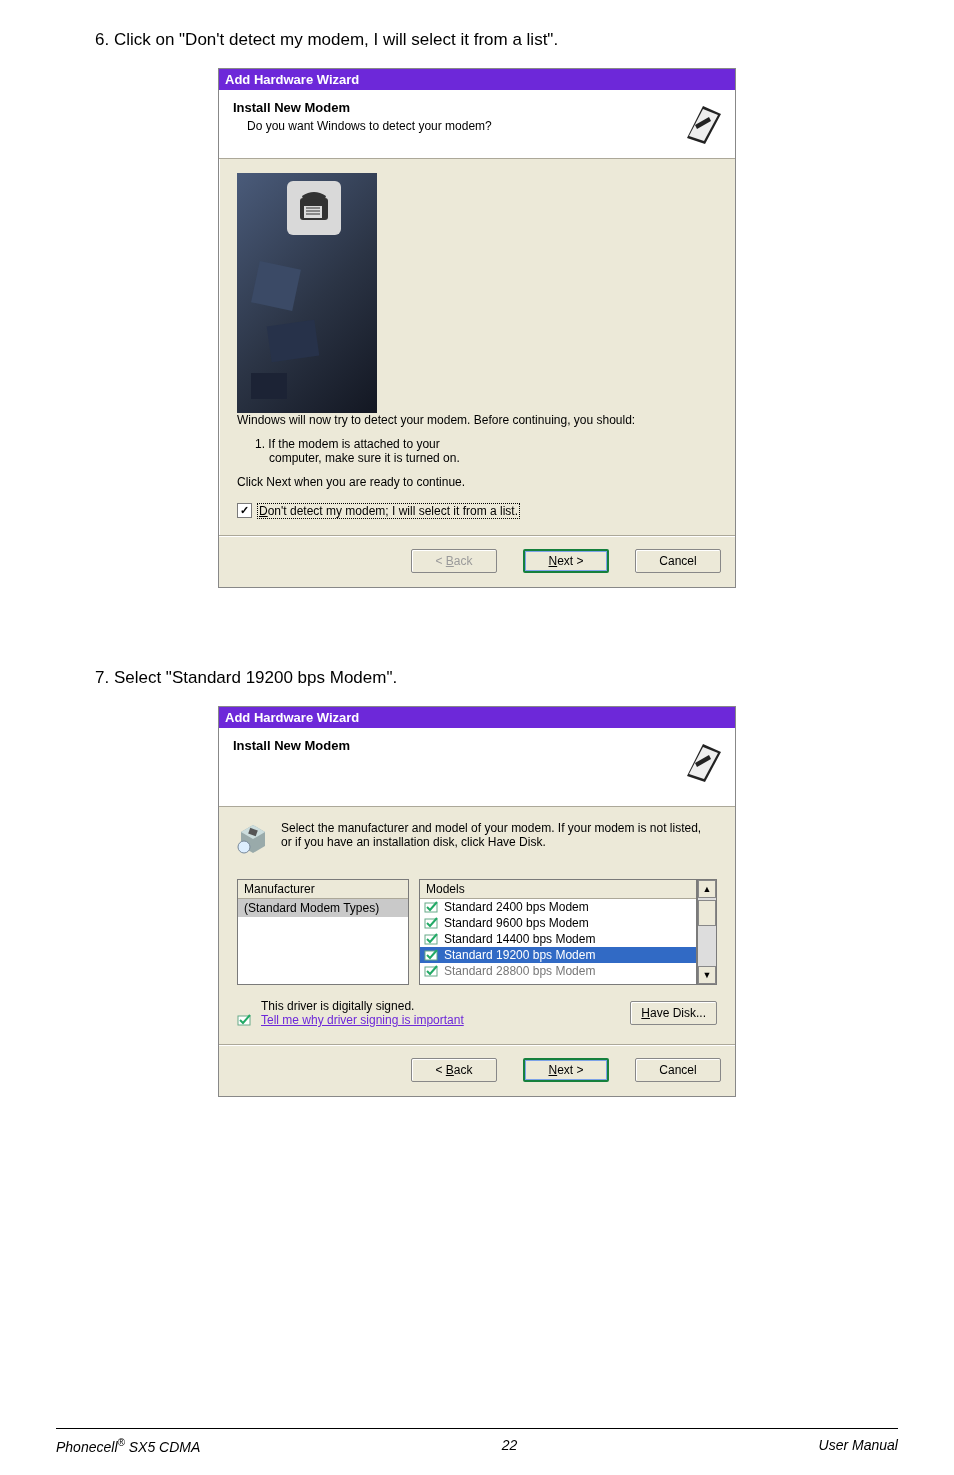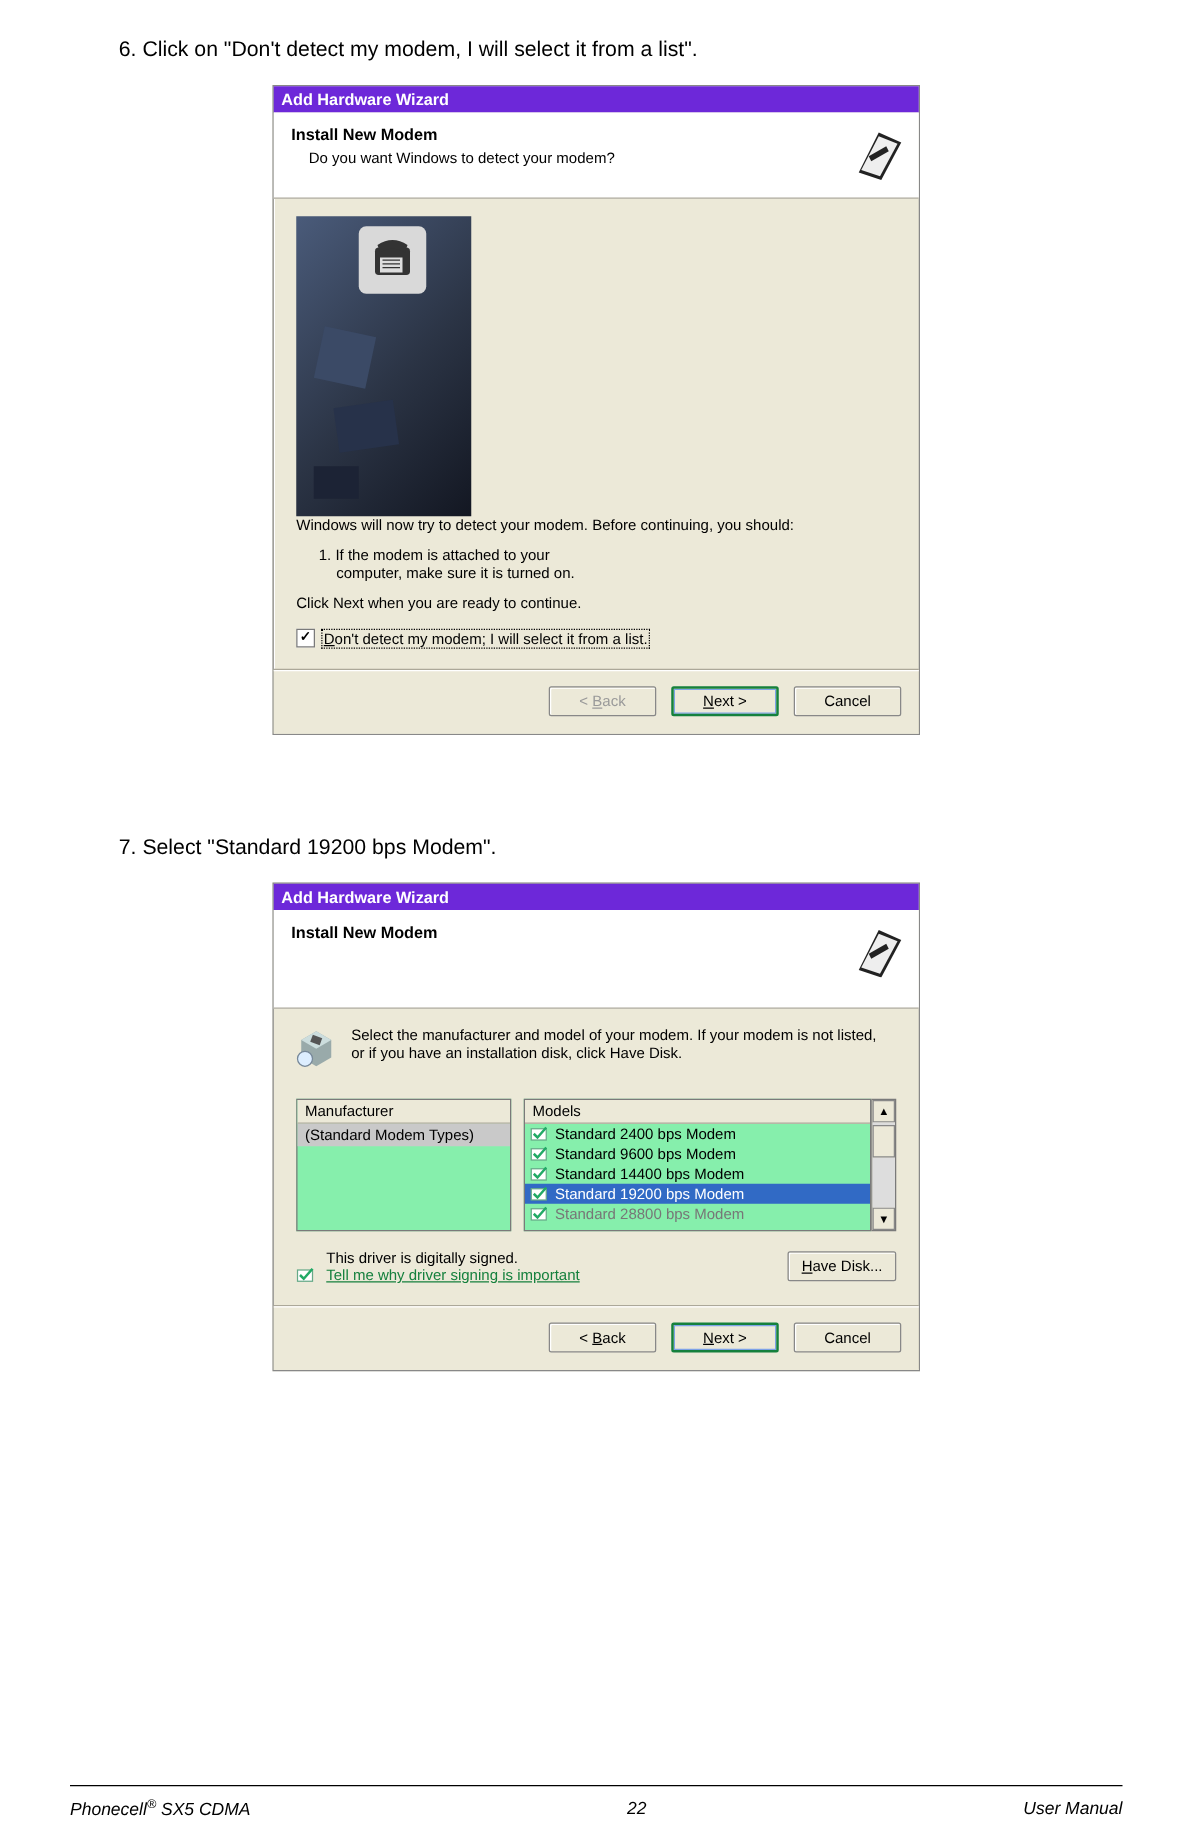--- a/index.html
+++ b/index.html
@@ -98,21 +98,21 @@
   .dotted-focus { outline: 1px dotted #000; padding: 0 1px; }
   .u { text-decoration: underline; }
 
   .btn-row {
     background: #ece9d8;
     border-top: 1px solid #fff;
     box-shadow: 0 -1px 0 #aca899;
     padding: 12px 14px 14px 0;
     display: flex;
     justify-content: flex-end;
-    gap: 12px;
+    gap: 26px;
   }
   .win-btn {
     min-width: 86px;
     height: 24px;
     font-size: 12px;
     background: #ece9d8;
     border: 1px solid #888;
     border-radius: 2px;
     box-shadow: 1px 1px 0 #fff inset;
     cursor: pointer;
@@ -135,21 +135,21 @@
     font-size: 12px;
   }
   .chip-icon { width: 36px; height: 36px; flex: 0 0 auto; margin-right: 10px; }
 
   .lists-row {
     display: flex;
     gap: 10px;
     padding: 0 18px 8px 18px;
   }
   .listbox {
-    background: #86efac;
+    background: #ffffff;
     border: 1px solid #7a7a7a;
     font-size: 12px;
   }
   .list-h {
     background: #ece9d8;
     border-bottom: 1px solid #aca899;
     padding: 2px 6px;
     font-size: 12px;
   }
   .mfr-box { width: 170px; }
@@ -188,21 +188,21 @@
     background: #ece9d8;
     border: 1px solid #888;
   }
 
   .signed-row {
     display: flex; align-items: center; justify-content: space-between;
     padding: 6px 18px 18px 18px;
     font-size: 12px;
   }
   .signed-left { display: flex; align-items: flex-end; gap: 8px; }
-  .link { color: #15803d; text-decoration: underline; cursor: pointer; }
+  .link { color: #6d28d9; text-decoration: underline; cursor: pointer; }
 
   
   .footer-line {
     position: absolute;
     left: 56px; right: 56px; bottom: 46px;
     border-top: 1px solid #000;
   }
   .footer {
     position: absolute;
     left: 56px; right: 56px; bottom: 20px;

